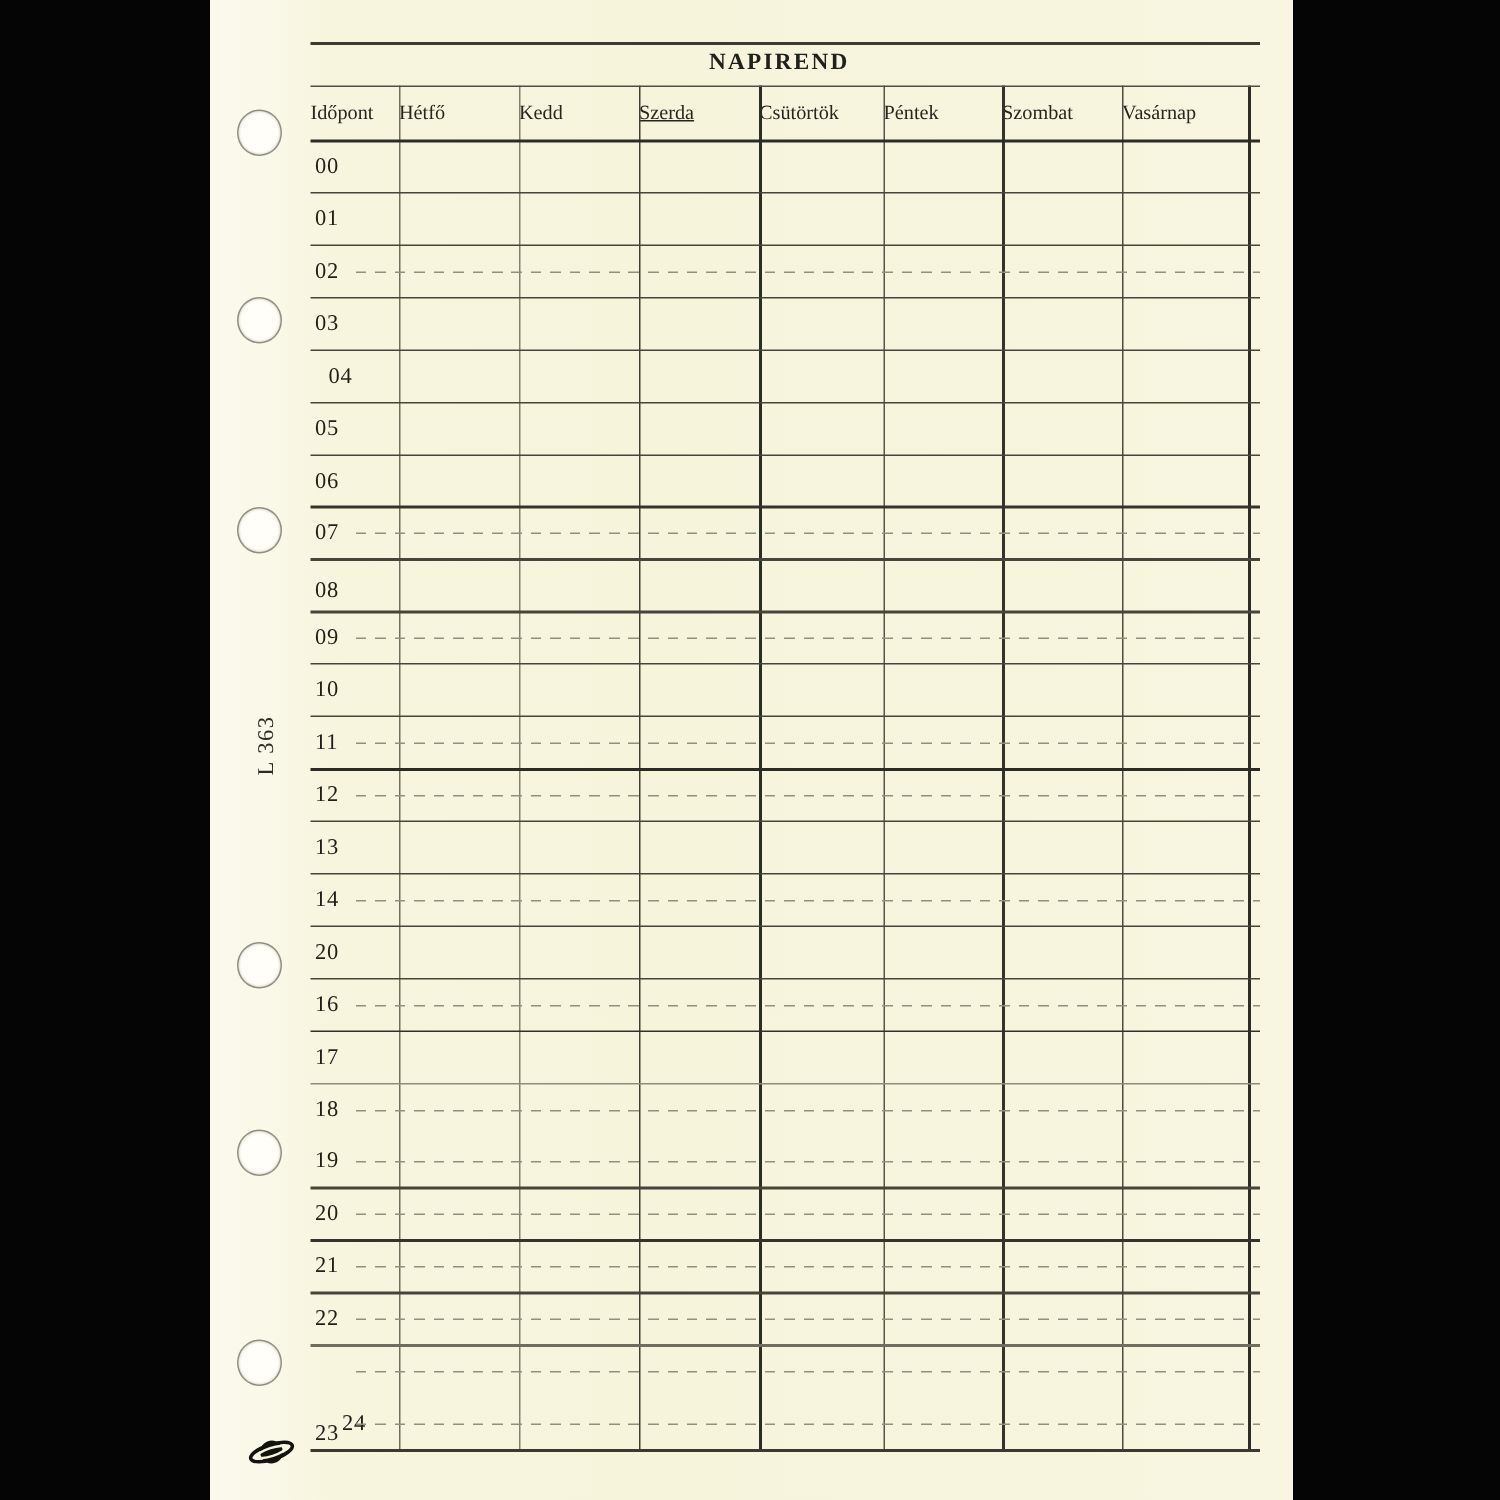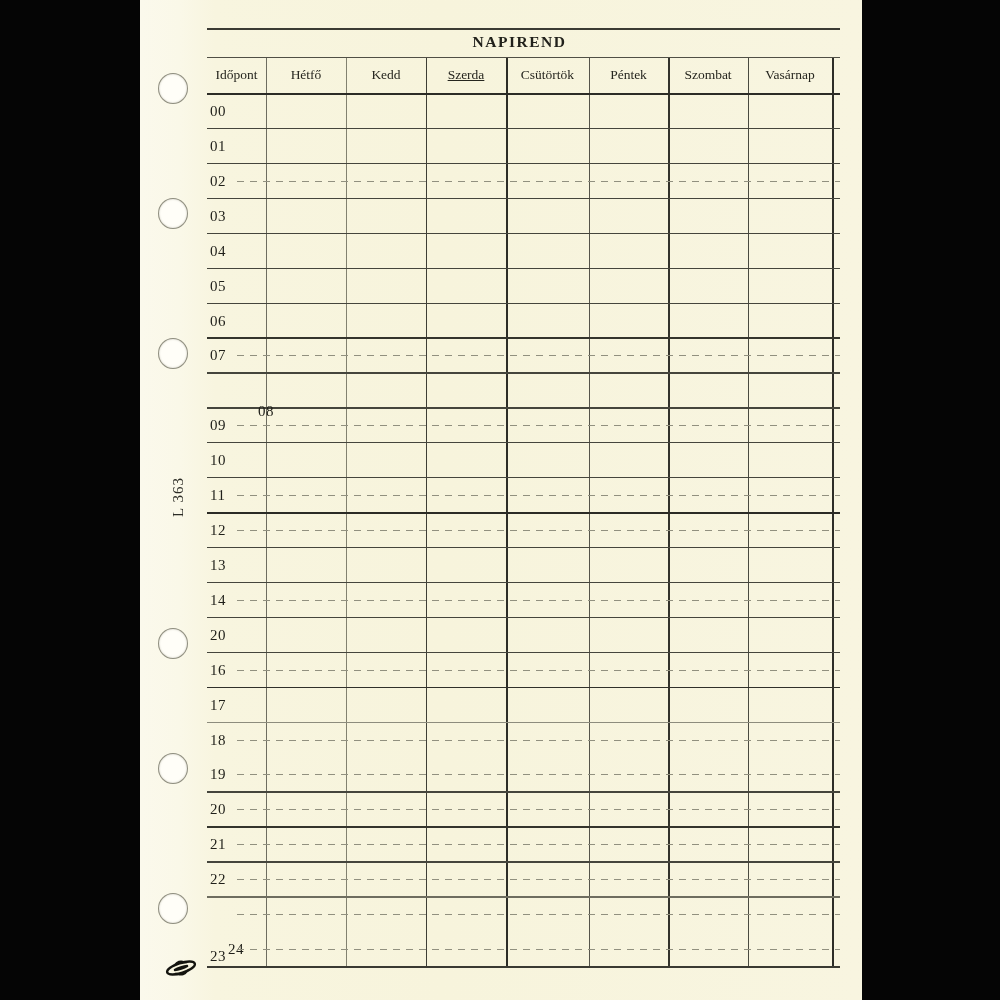--- a/index.html
+++ b/index.html
@@ -28,21 +28,21 @@
   .hline,.vline,.dashline{position:absolute;}
   .hline{left:0;width:633px;}
   .vline{top:29px;height:909px;}
   .dashline{left:30px;width:603px;height:1px;
     background:repeating-linear-gradient(90deg,#91907f 0 7px,transparent 7px 13px);}
   .title{
     position:absolute;left:0;top:5px;width:625px;text-align:center;
     font-size:15.5px;font-weight:700;letter-spacing:1.5px;color:#21211b;
   }
   .hcell{
-    position:absolute;top:37px;height:20px;line-height:20px;text-align:center;
+    position:absolute;top:37px;height:20px;line-height:20px;text-align:left;
     font-size:13.5px;color:#26261f;
   }
   .hour-label{
     position:absolute;left:3px;width:34px;height:21px;line-height:21px;
     font-size:15px;color:#1f1f19;letter-spacing:.5px;
   }
 </style>
 </head>
 <body>
 
@@ -111,26 +111,26 @@
         <div class="hline" style="top: 763.4px; height: 1.3px; background: rgb(69, 69, 60);"></div>
         <div class="hline" style="top: 798.32px; height: 1.8px; background: rgb(52, 52, 44);"></div>
         <div class="hline" style="top: 833.24px; height: 1.3px; background: rgb(69, 69, 60);"></div>
         <div class="hline" style="top: 868.16px; height: 1.5px; background: rgb(110, 109, 95);"></div>
         <div class="hline" style="top: 938px; height: 1.6px; background: rgb(58, 58, 50);"></div>
         <div class="hour-label" style="top: 73px;">00</div>
         <div class="hour-label" style="top: 107.92px;">01</div>
         <div class="hour-label" style="top: 142.84px;">02</div>
         <div class="dashline" style="top: 152.84px;"></div>
         <div class="hour-label" style="top: 177.76px;">03</div>
-        <div class="hour-label" style="top: 212.68px;">04</div>
+        <div class="hour-label" style="top: 212.68px; text-align: center;">04</div>
         <div class="hour-label" style="top: 247.6px;">05</div>
         <div class="hour-label" style="top: 282.52px;">06</div>
         <div class="hour-label" style="top: 317.44px;">07</div>
         <div class="dashline" style="top: 327.44px;"></div>
-        <div class="hour-label" style="top: 373px; margin-left: 48px;">08</div>
+        <div class="hour-label" style="top: 356px;">08</div>
         <div class="hour-label" style="top: 387.28px;">09</div>
         <div class="dashline" style="top: 397.28px;"></div>
         <div class="hour-label" style="top: 422.2px;">10</div>
         <div class="hour-label" style="top: 457.12px;">11</div>
         <div class="dashline" style="top: 467.12px;"></div>
         <div class="hour-label" style="top: 492.04px;">12</div>
         <div class="dashline" style="top: 502.04px;"></div>
         <div class="hour-label" style="top: 526.96px;">13</div>
         <div class="hour-label" style="top: 561.88px;">14</div>
         <div class="dashline" style="top: 571.88px;"></div>

